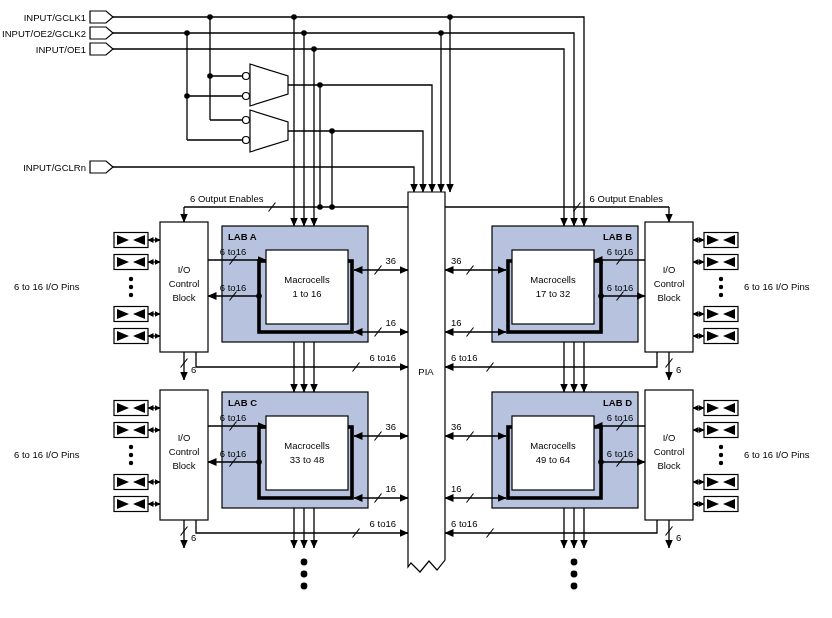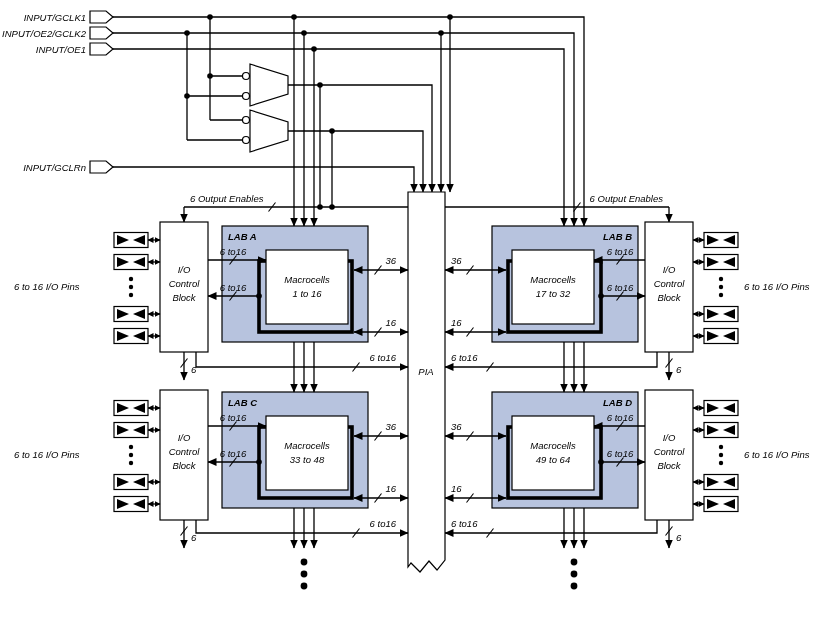--- a/index.html
+++ b/index.html
@@ -1,16 +1,16 @@
 <!DOCTYPE html>
 <html><head>
 <meta charset="utf-8">
 <style>
   html,body{margin:0;padding:0;background:#fff;}
-  .stage{width:692px;height:618px;background:#8b5cf6;font-style:italic;}
+  .stage{width:692px;height:618px;background:#8b5cf6;}
   svg{display:block;}
   text{font-family:"Liberation Sans", sans-serif;font-size:9.5px;fill:#000;}
   .lab-name{font-weight:bold;}
   .wire{stroke:#000;stroke-width:1.3;fill:none;}
   .thick{stroke:#000;stroke-width:3.6;fill:none;}
   .blk{fill:#fff;stroke:#000;stroke-width:1.2;}
   .lab{stroke:#000;stroke-width:1.2;}
   .dot{fill:#000;}
   .slash{stroke:#000;stroke-width:1.1;fill:none;}
   .pin{fill:#fff;stroke:#000;stroke-width:1.2;}

